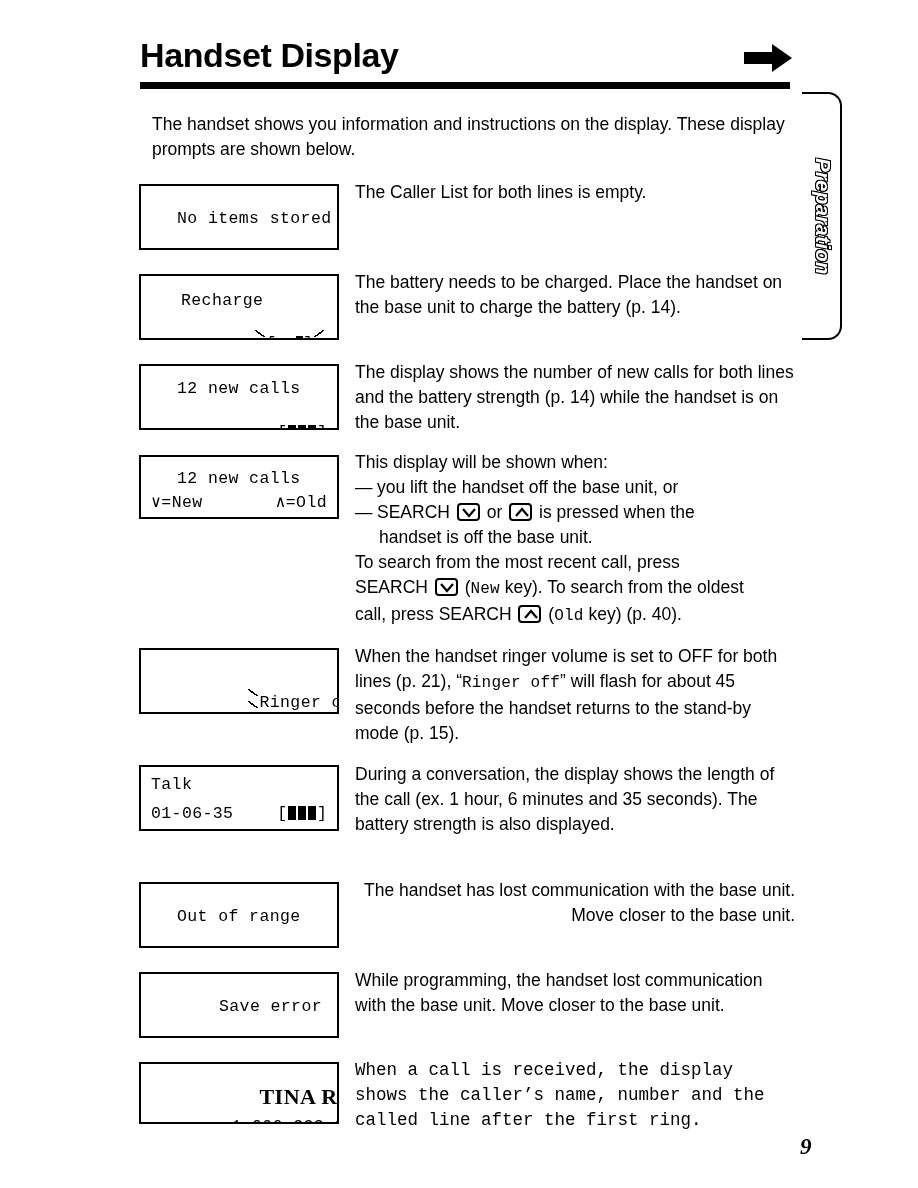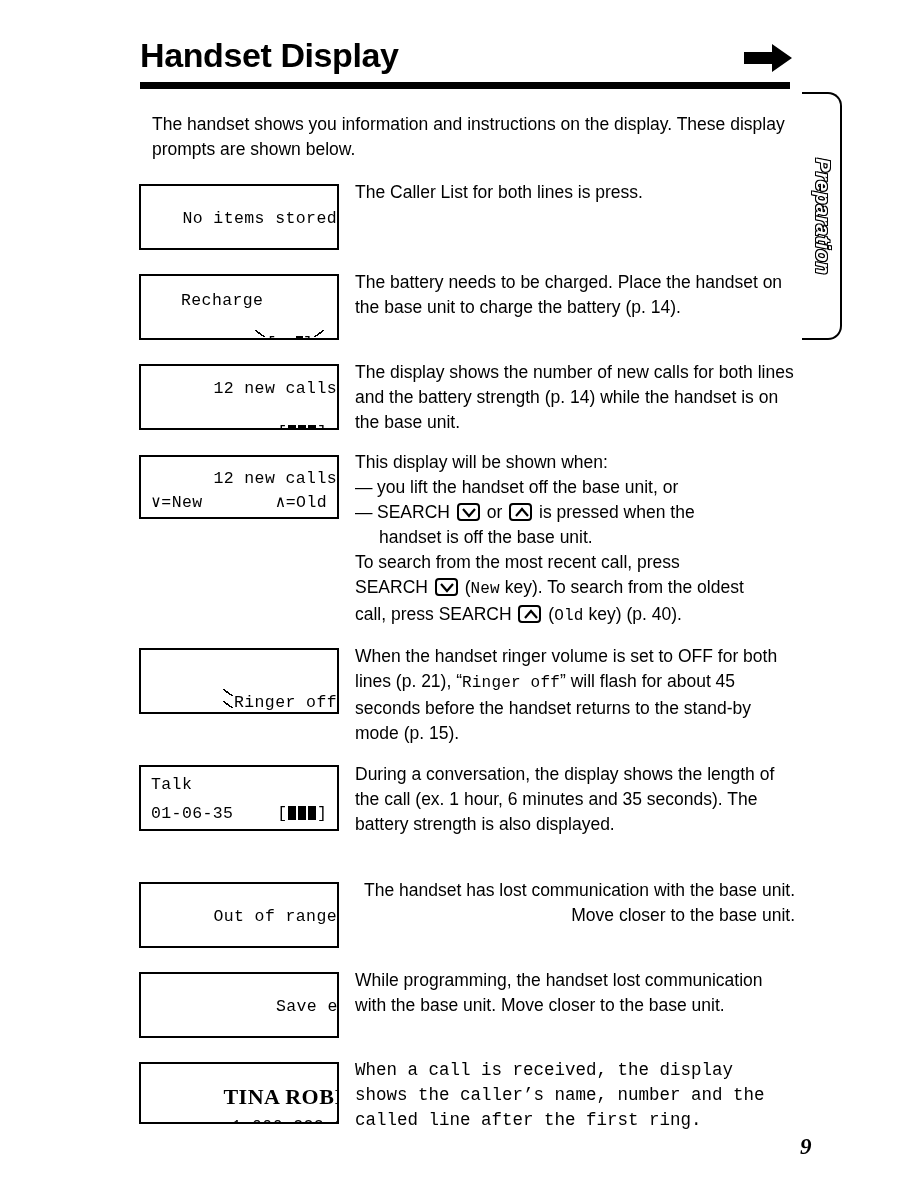--- a/index.html
+++ b/index.html
@@ -116,21 +116,21 @@
     width: 100%;
     height: 100%;
   }
   .lcd-line {
     position: absolute;
     left: 0;
     width: 100%;
     white-space: pre;
     letter-spacing: 0.4px;
   }
-  .lcd-center { text-align: right; }
+  .lcd-center { text-align: left; padding-left: 36px; }
   .lcd-left { text-align: left; padding-left: 10px; box-sizing: border-box; }
   .lcd-right { text-align: right; padding-right: 10px; box-sizing: border-box; }
   .lcd-split {
     display: flex;
     justify-content: space-between;
     padding: 0 10px;
     box-sizing: border-box;
   }
 
   .desc {
@@ -232,21 +232,21 @@
 </div>
 
 <div id="intro">The handset shows you information and instructions on the display. These display prompts are shown below.</div>
 
 <div class="row">
   <div class="lcd" style="top:184px; height:66px;">
     <div class="lcd-inner">
       <div class="lcd-line lcd-center" style="top:23px;">No items stored</div>
     </div>
   </div>
-  <div class="desc" style="top:180px;">The Caller List for both lines is press.</div>
+  <div class="desc" style="top:180px;">The Caller List for both lines is empty.</div>
 </div>
 
 <div class="row">
   <div class="lcd" style="top:274px; height:66px;">
     <div class="lcd-inner">
       <div class="lcd-line lcd-left" style="top:15px;padding-left:40px;">Recharge</div>
       <div class="lcd-line lcd-right" style="top:38px; padding-right:24px;">
         <span class="flash batt">[&nbsp;&nbsp;<span class="bar-slim"></span>]</span>
       </div>
     </div>

